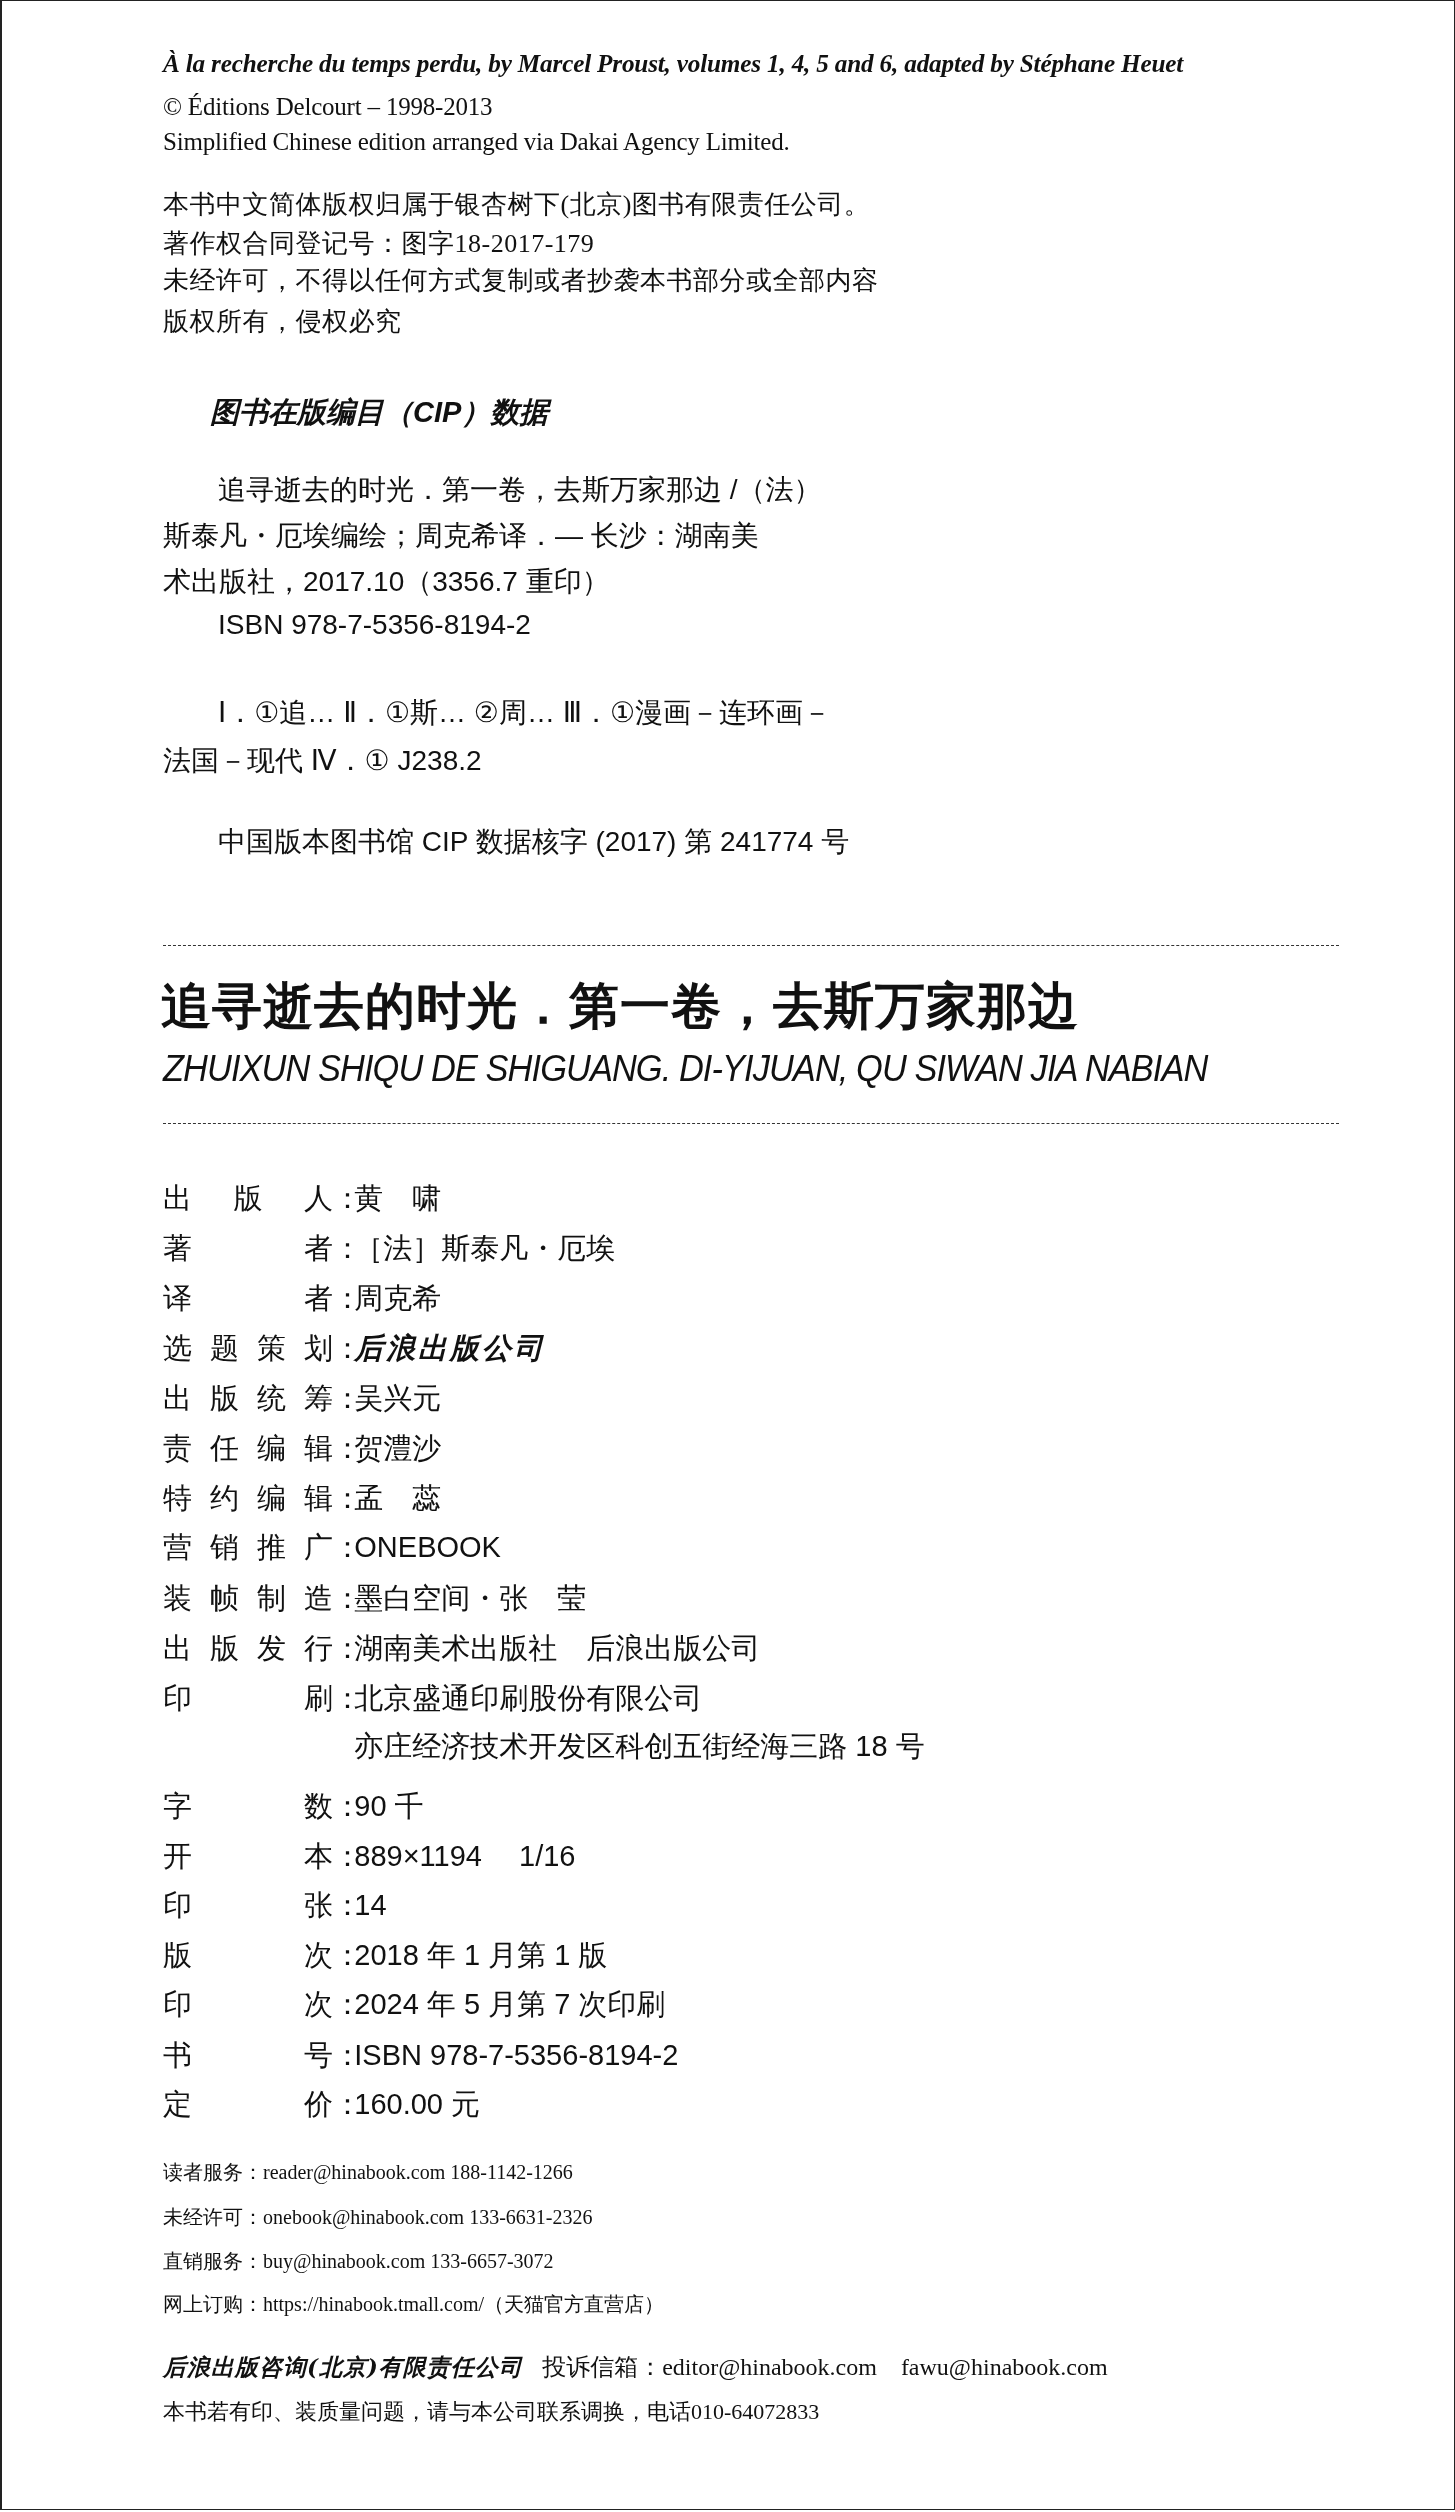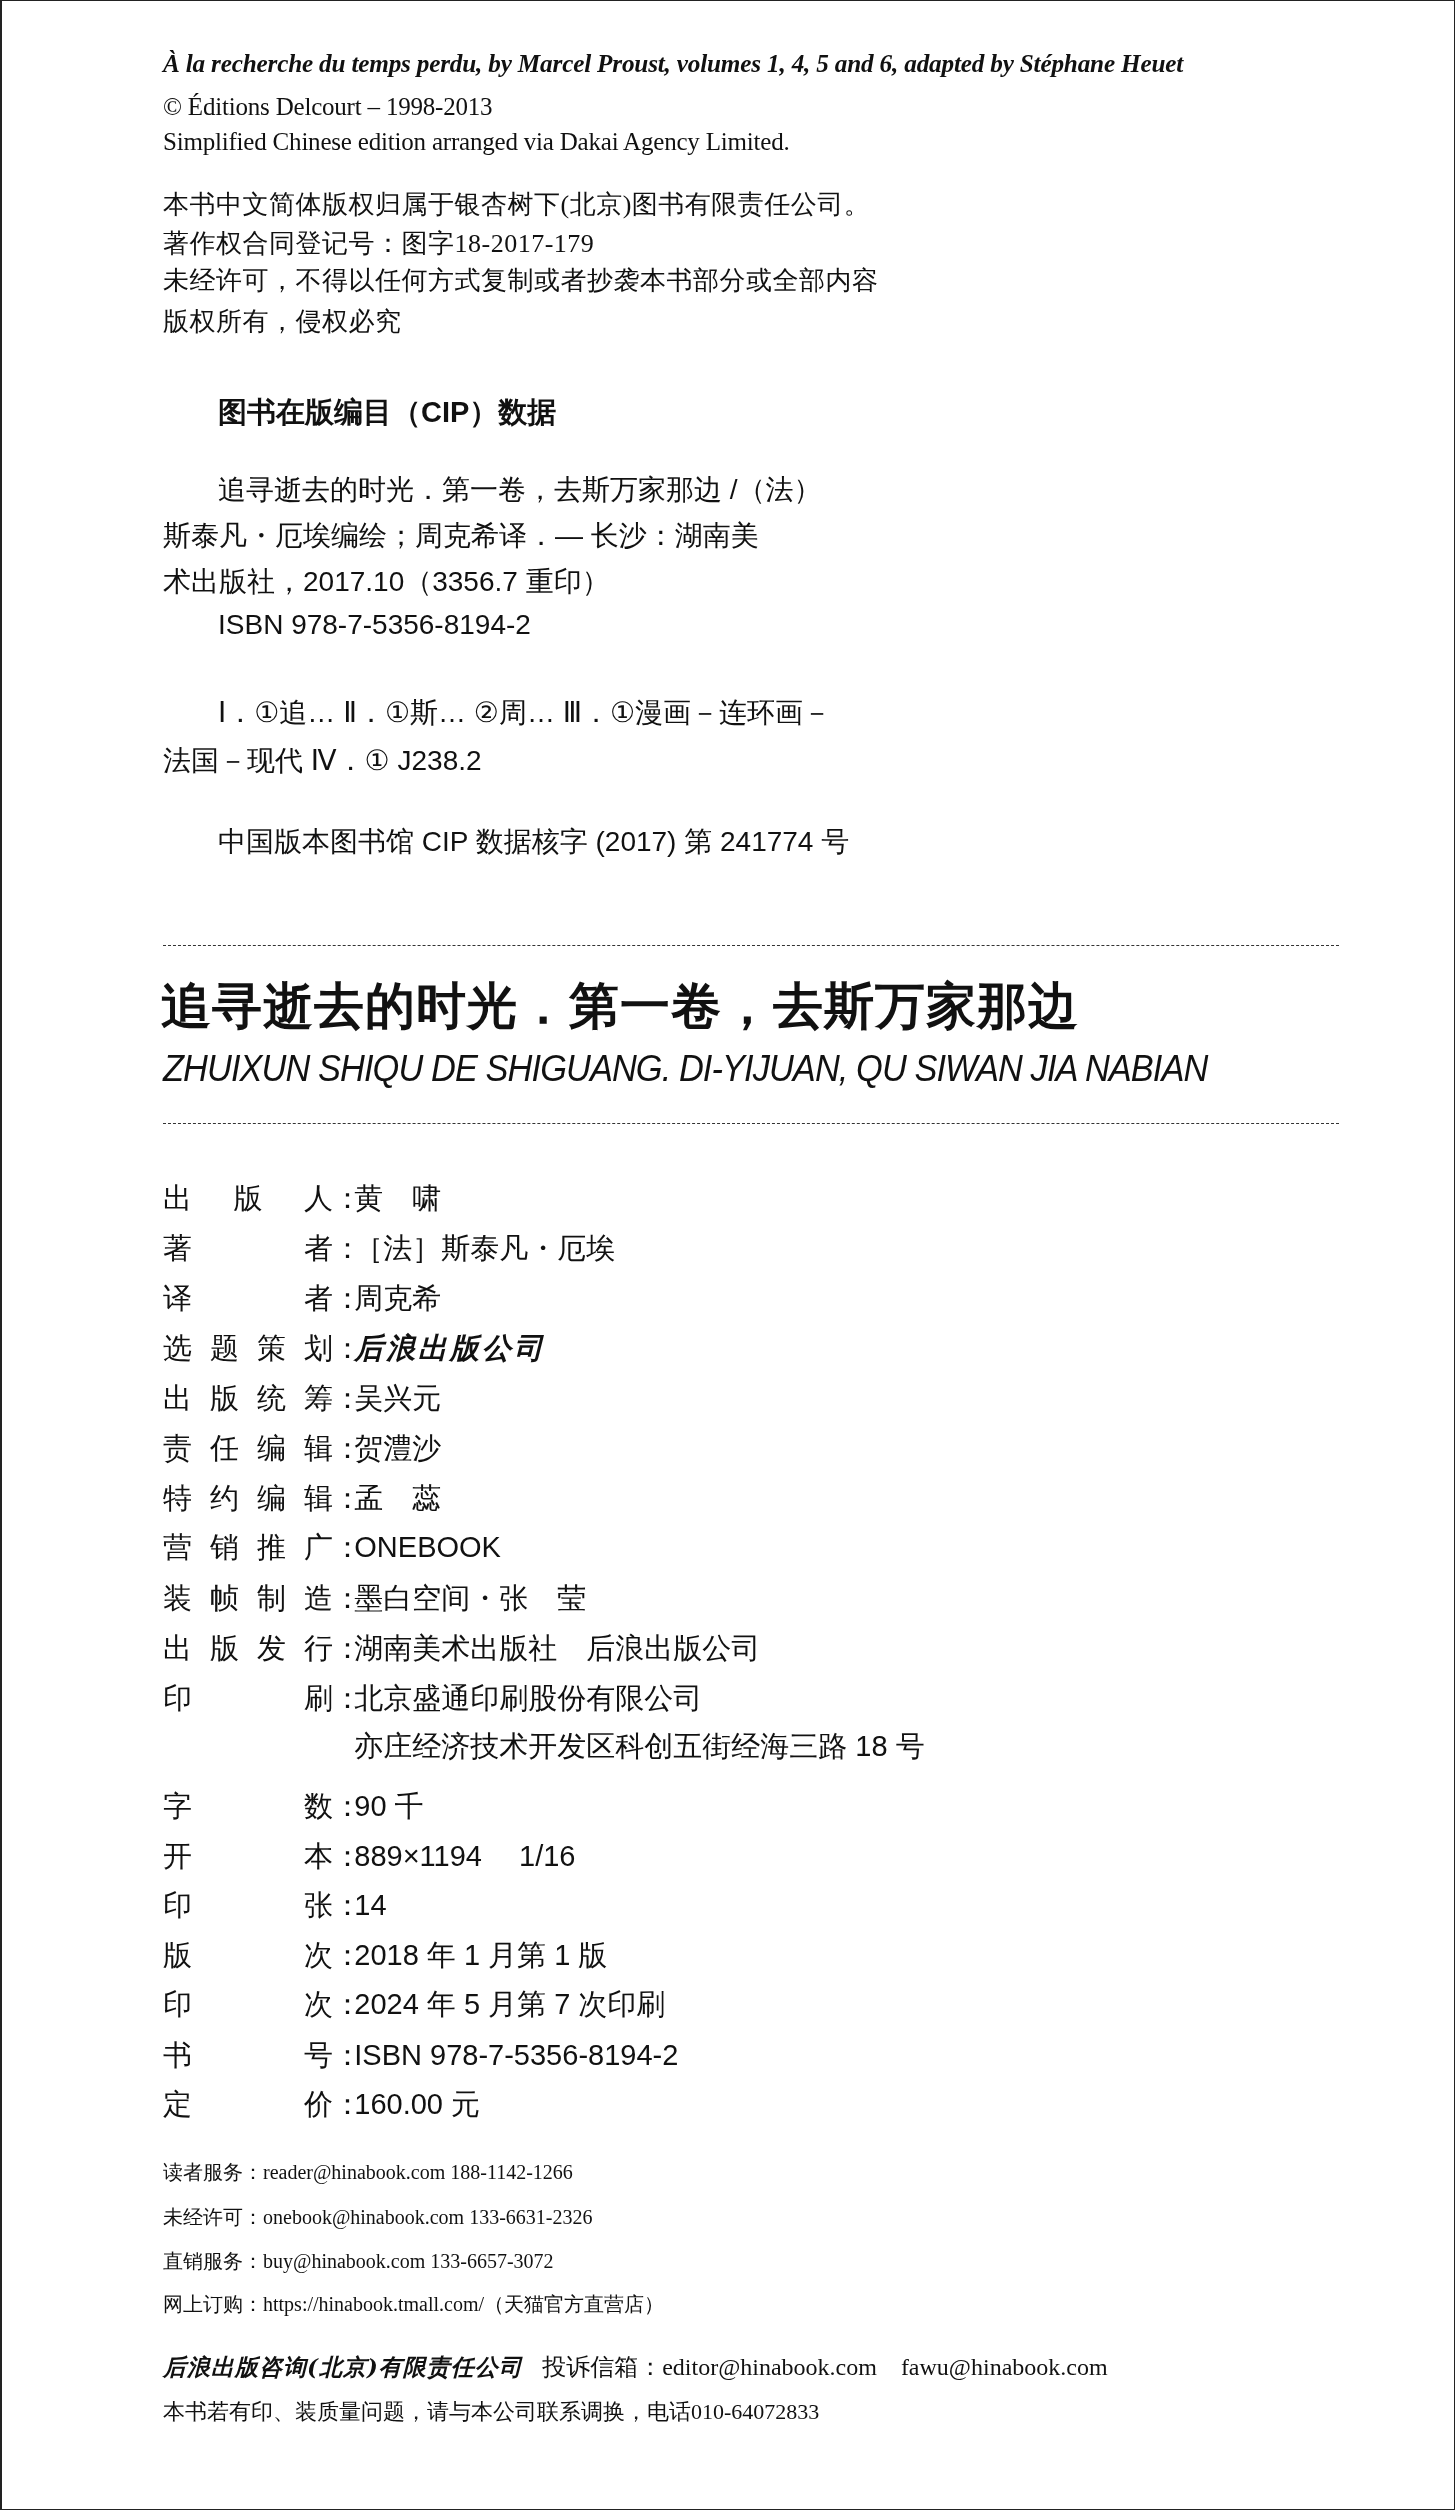--- a/index.html
+++ b/index.html
@@ -37,21 +37,21 @@
 
 <div class="abs serif en-title" style="left:163px; top:49px;">À la recherche du temps perdu, by Marcel Proust, volumes 1, 4, 5 and 6, adapted by Stéphane Heuet</div>
 <div class="abs serif en-line" style="left:163px; top:93px;">© Éditions Delcourt – 1998-2013</div>
 <div class="abs serif en-line" style="left:163px; top:128px;">Simplified Chinese edition arranged via Dakai Agency Limited.</div>
 
 <div class="abs serif cn-copy" style="left:163px; top:187px;">本书中文简体版权归属于银杏树下(北京)图书有限责任公司。</div>
 <div class="abs serif cn-copy" style="left:163px; top:226px;">著作权合同登记号：图字18-2017-179</div>
 <div class="abs serif cn-copy" style="left:163px; top:263px;">未经许可，不得以任何方式复制或者抄袭本书部分或全部内容</div>
 <div class="abs serif cn-copy" style="left:163px; top:304px;">版权所有，侵权必究</div>
 
-<div class="abs sans cip-head" style="left:218px; top:393px;">图书在版编目（CIP）数据</div>
+<div class="abs sans cip-head" style="left:210px; top:393px;font-style:italic;">图书在版编目（CIP）数据</div>
 <div class="abs sans cip-body" style="left:218px; top:471px;">追寻逝去的时光．第一卷，去斯万家那边 /（法）</div>
 <div class="abs sans cip-body" style="left:163px; top:517px;">斯泰凡・厄埃编绘；周克希译．— 长沙：湖南美</div>
 <div class="abs sans cip-body" style="left:163px; top:563px;">术出版社，2017.10（3356.7 重印）</div>
 <div class="abs sans cip-body" style="left:218px; top:609px;">ISBN 978-7-5356-8194-2</div>
 <div class="abs sans cip-body" style="left:218px; top:694px;">Ⅰ．①追… Ⅱ．①斯… ②周… Ⅲ．①漫画－连环画－</div>
 <div class="abs sans cip-body" style="left:163px; top:742px;">法国－现代 Ⅳ．① J238.2</div>
 <div class="abs sans cip-body" style="left:218px; top:823px;">中国版本图书馆 CIP 数据核字 (2017) 第 241774 号</div>
 
 <div class="dotline" style="top:945px;"></div>
 <div class="abs sans title-big" style="left:161px; top:973px;">追寻逝去的时光．第一卷，去斯万家那边</div>

